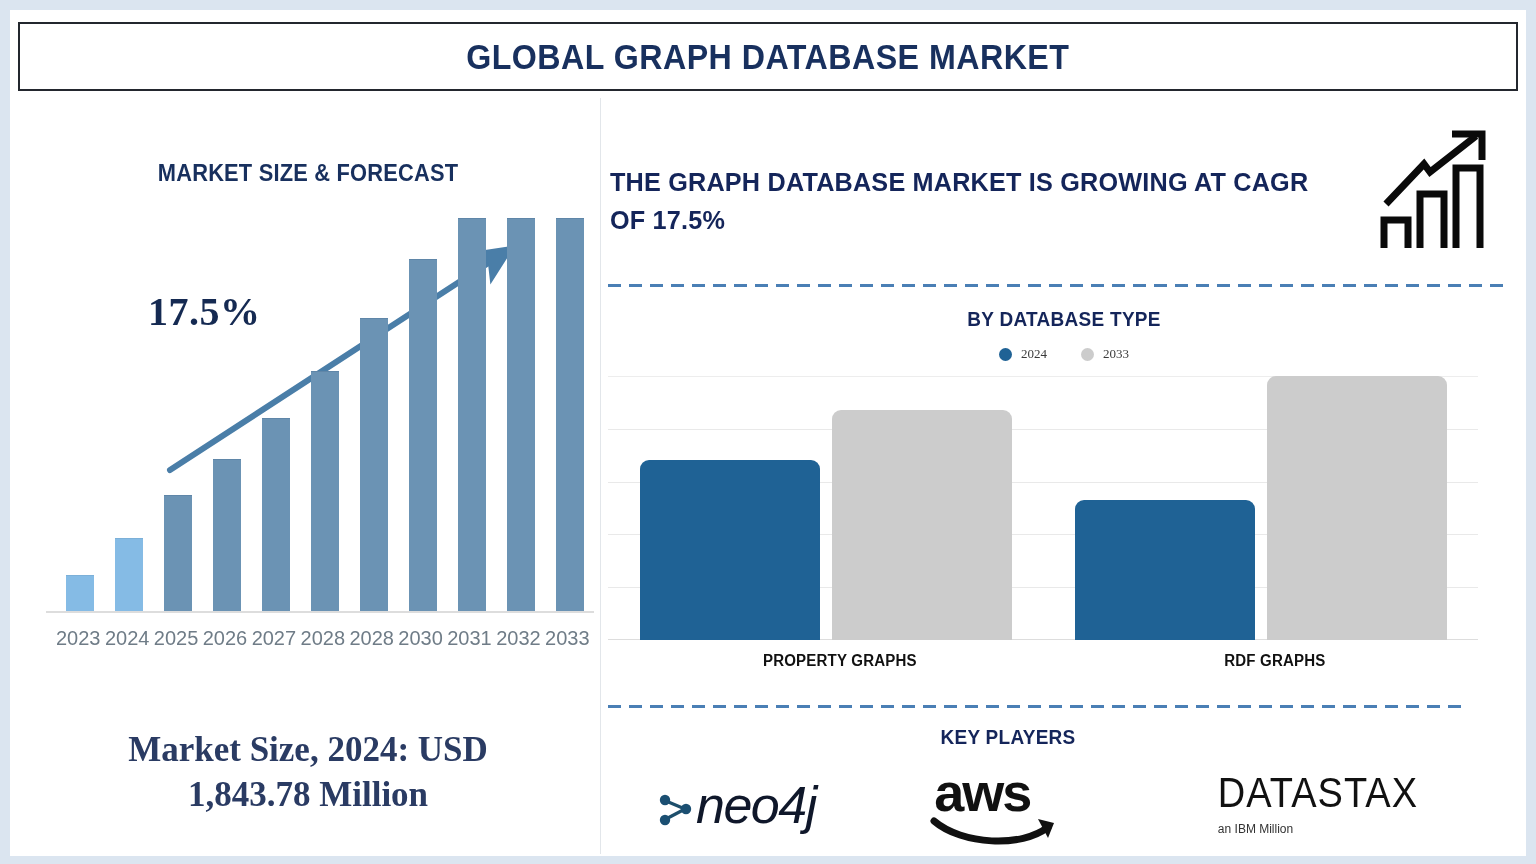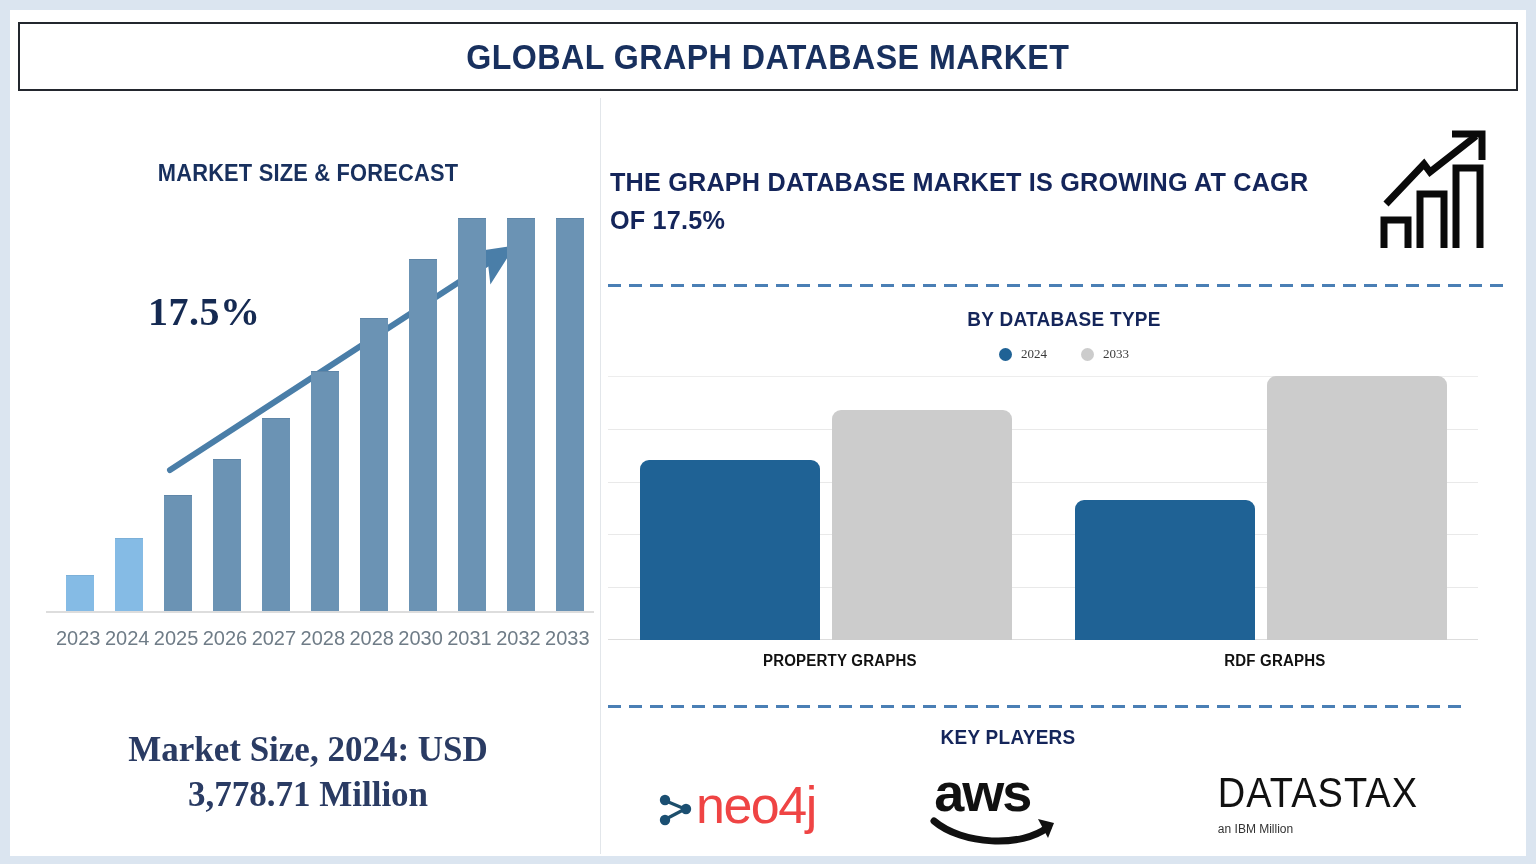--- a/index.html
+++ b/index.html
@@ -268,25 +268,26 @@
     width: 760px;
     display: flex;
     align-items: center;
     justify-content: space-between;
   }
   .player { display: flex; align-items: center; justify-content: center; }
 
   .neo-wrap { display: flex; align-items: center; gap: 2px; }
   .neo-text {
     font-size: 52px;
-    color: #ef4444;
+    color: #0f172a;
     font-weight: 400;
     letter-spacing: -1.5px;
     font-family: "Liberation Sans", sans-serif;
     line-height: 1;
+    font-style: italic;
   }
   .aws-wrap { position: relative; width: 140px; height: 84px; }
   .aws-text {
     position: absolute; left: 8px; top: 2px;
     font-size: 54px; font-weight: 700; color: #111111;
     letter-spacing: -2px; line-height: 1;
     font-family: "Liberation Sans", sans-serif;
   }
   .ds-wrap { text-align: left; margin-left: 41px; }
   .ds-text {
@@ -381,21 +382,21 @@
         <div class="lyear">2028</div>
         <div class="lyear">2030</div>
         <div class="lyear">2031</div>
         <div class="lyear">2032</div>
         <div class="lyear">2033</div>
       </div>
     </div>
 
     <div class="market-size">
       <span>Market Size, 2024: USD</span><br>
-      <span>3,778.71 Million</span>
+      <span>1,843.78 Million</span>
     </div>
   </div>
 
   <div class="vdiv"></div>
 
   <div class="right-panel">
 
     <div class="r-headline">THE GRAPH DATABASE MARKET IS GROWING AT CAGR OF 17.5%</div>
 
     <svg class="growth-icon" viewBox="0 0 120 126">

